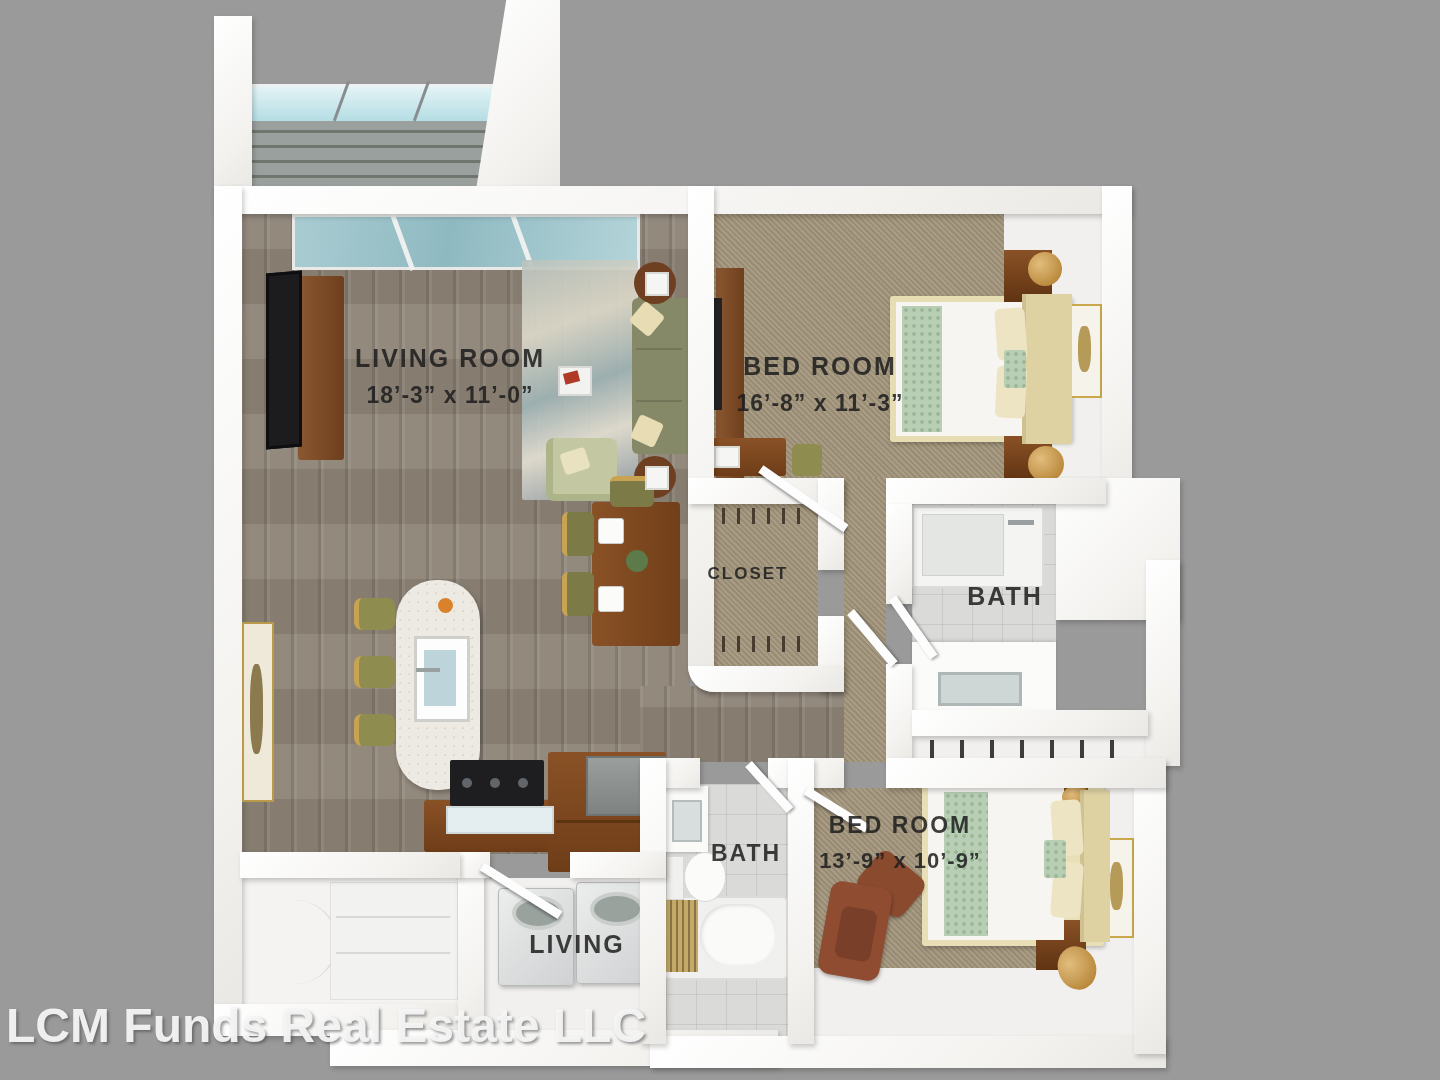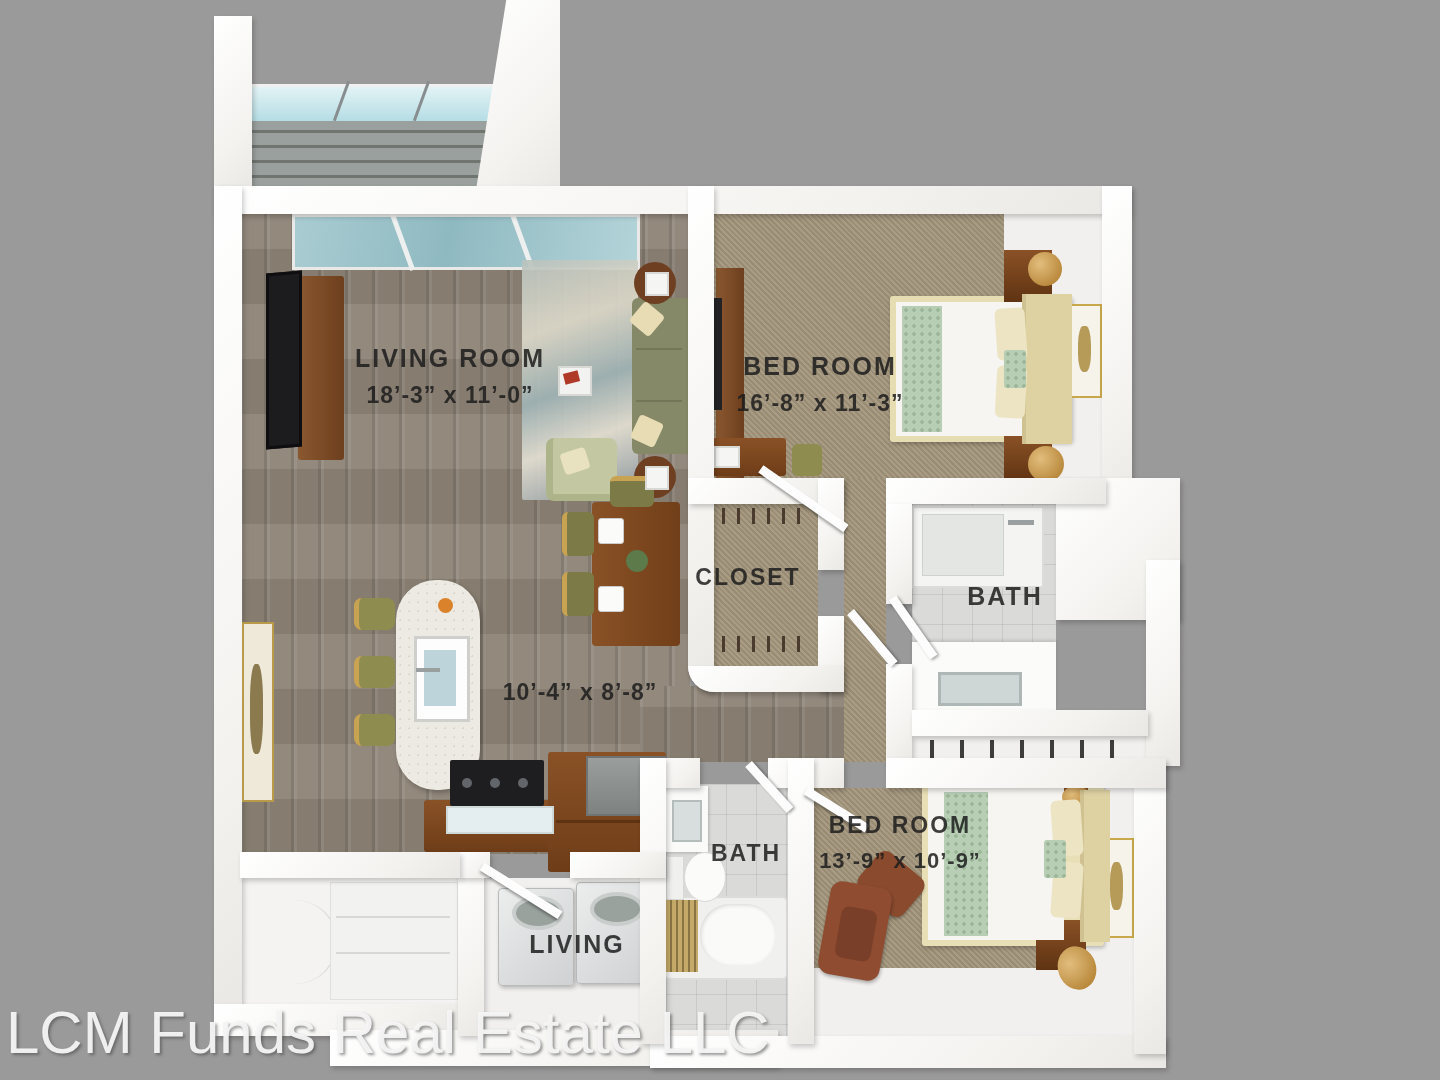--- a/index.html
+++ b/index.html
@@ -23,21 +23,21 @@
                            linear-gradient(90deg, rgba(0,0,0,.08) 1px, transparent 1px);
           background-size:30px 30px; z-index:10; }
   .whitefloor { background:#f1f0ee; z-index:10; }
   .furn { z-index:20; }
   .doorleaf { background:#fdfdfd; box-shadow:1px 2px 3px rgba(0,0,0,.35); z-index:40; }
   
   .room-label { position:absolute; z-index:50; font-weight:bold; color:rgba(28,28,28,.85);
                 text-align:center; letter-spacing:2px; }
   .room-label .nm { display:block; font-size:25px; white-space:nowrap; }
   .room-label .dims { display:block; font-size:23px; margin-top:9px; letter-spacing:1px; white-space:nowrap; }
-  #watermark { position:absolute; left:6px; top:998px; z-index:60; font-size:60px; font-weight:400;
+  #watermark { position:absolute; left:6px; top:998px; z-index:60; font-size:48px; font-weight:700;
                color:rgba(246,246,246,.95); text-shadow:2px 2px 3px rgba(70,70,70,.55); white-space:nowrap; }
   
   .gold { background:radial-gradient(circle at 35% 35%, #e2bd7d, #b9893c 75%); border-radius:50%; }
   .lampwhite { background:#f5f5f3; border:2px solid #d8d8d4; }
   .dotpattern { background-color:#b7cdb4;
                 background-image:radial-gradient(#9cb899 2px, transparent 2px); background-size:8px 8px; }
 </style>
 </head>
 <body>
 
@@ -216,27 +216,26 @@
 
   <div class="room-label" style="left:340px; top:344px; width:220px;">
     <span class="nm">LIVING ROOM</span>
     <span class="dims">18’-3” x 11’-0”</span>
   </div>
   <div class="room-label" style="left:730px; top:352px; width:180px;">
     <span class="nm">BED ROOM</span>
     <span class="dims">16’-8” x 11’-3”</span>
   </div>
   <div class="room-label" style="left:692px; top:564px; width:112px;">
-    <span class="nm" style="font-size:23px;">CLOSET</span>
+    <span class="nm" style="font-size:17px;">CLOSET</span>
   </div>
   <div class="room-label" style="left:950px; top:582px; width:110px;">
     <span class="nm">BATH</span>
   </div>
   <div class="room-label" style="left:460px; top:670px; width:240px;">
-    <span class="dims">10’-4” x 8’-8”</span>
   </div>
   <div class="room-label" style="left:698px; top:840px; width:96px;">
     <span class="nm" style="font-size:23px;">BATH</span>
   </div>
   <div class="room-label" style="left:800px; top:812px; width:200px;">
     <span class="nm" style="font-size:23px;">BED ROOM</span>
     <span class="dims" style="font-size:22px;">13’-9” x 10’-9”</span>
   </div>
   <div class="room-label" style="left:502px; top:930px; width:150px;">
     <span class="nm">LIVING</span>

